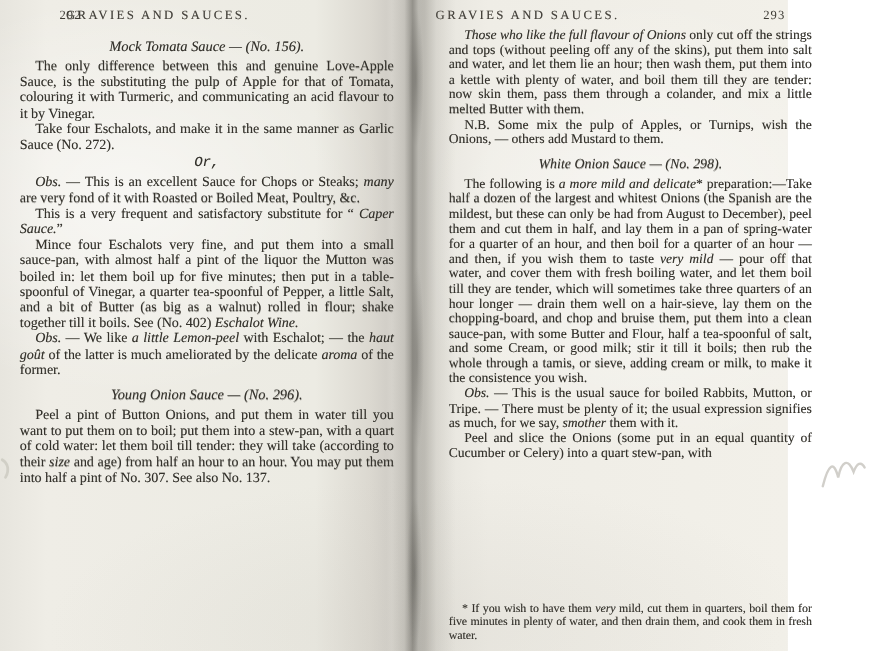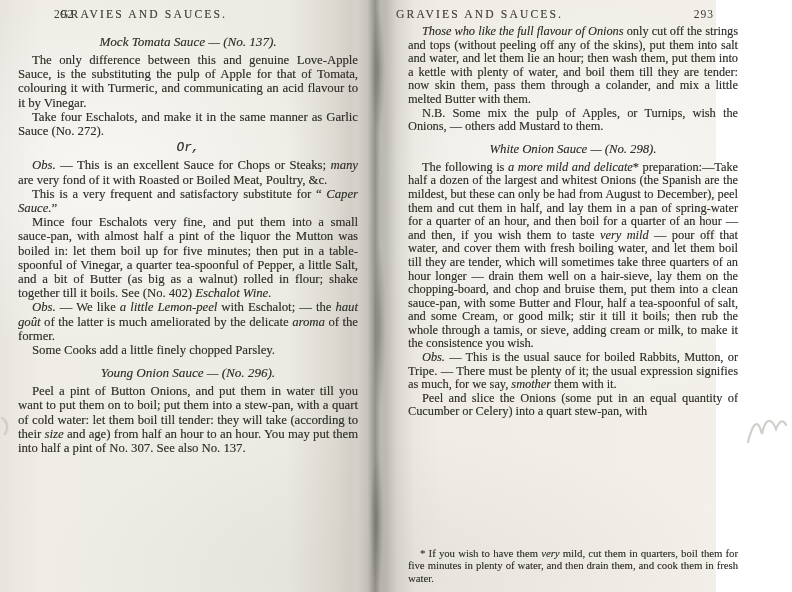--- a/index.html
+++ b/index.html
@@ -102,29 +102,28 @@
 <body>
 
 <div class="scan">
 
   <div class="page page-left">
     <div class="page-header">
       <span class="page-num">292</span>
       <div class="running-head">GRAVIES AND SAUCES.</div>
     </div>
     <div class="page-body">
-        <div class="heading"><em>Mock Tomata Sauce — (No. 137).</em></div>
+        <div class="heading"><em>Mock Tomata Sauce — (No. 156).</em></div>
         <p class="paragraph">The only difference between this and genuine Love-Apple Sauce, is the substituting the pulp of Apple for that of Tomata, colouring it with Turmeric, and communicating an acid flavour to it by Vinegar.</p>
         <p class="paragraph">Take four Eschalots, and make it in the same manner as Garlic Sauce (No. 272).</p>
         <div class="center"><em>Or,</em></div>
         <p class="paragraph"><em>Obs.</em> — This is an excellent Sauce for Chops or Steaks; <em>many</em> are very fond of it with Roasted or Boiled Meat, Poultry, &amp;c.</p>
         <p class="paragraph">This is a very frequent and satisfactory substitute for “ <em>Caper Sauce.</em>”</p>
         <p class="paragraph">Mince four Eschalots very fine, and put them into a small sauce-pan, with almost half a pint of the liquor the Mutton was boiled in: let them boil up for five minutes; then put in a table-spoonful of Vinegar, a quarter tea-spoonful of Pepper, a little Salt, and a bit of Butter (as big as a walnut) rolled in flour; shake together till it boils. See (No. 402) <em>Eschalot Wine.</em></p>
         <p class="paragraph"><em>Obs.</em> — We like <em>a little Lemon-peel</em> with Eschalot; — the <em>haut goût</em> of the latter is much ameliorated by the delicate <em>aroma</em> of the former.</p>
-        <p class="paragraph">Some Cooks add a little finely chopped Parsley.</p>
         <div class="heading"><em>Young Onion Sauce — (No. 296).</em></div>
         <p class="paragraph">Peel a pint of Button Onions, and put them in water till you want to put them on to boil; put them into a stew-pan, with a quart of cold water: let them boil till tender: they will take (according to their <em>size</em> and age) from half an hour to an hour.  You may put them into half a pint of No. 307.  See also No. 137.</p>
       </div>
   </div>
 
   <div class="page page-right">
     <div class="page-header">
       <div class="running-head">GRAVIES AND SAUCES.</div>
       <span class="page-num">293</span>
     </div>

